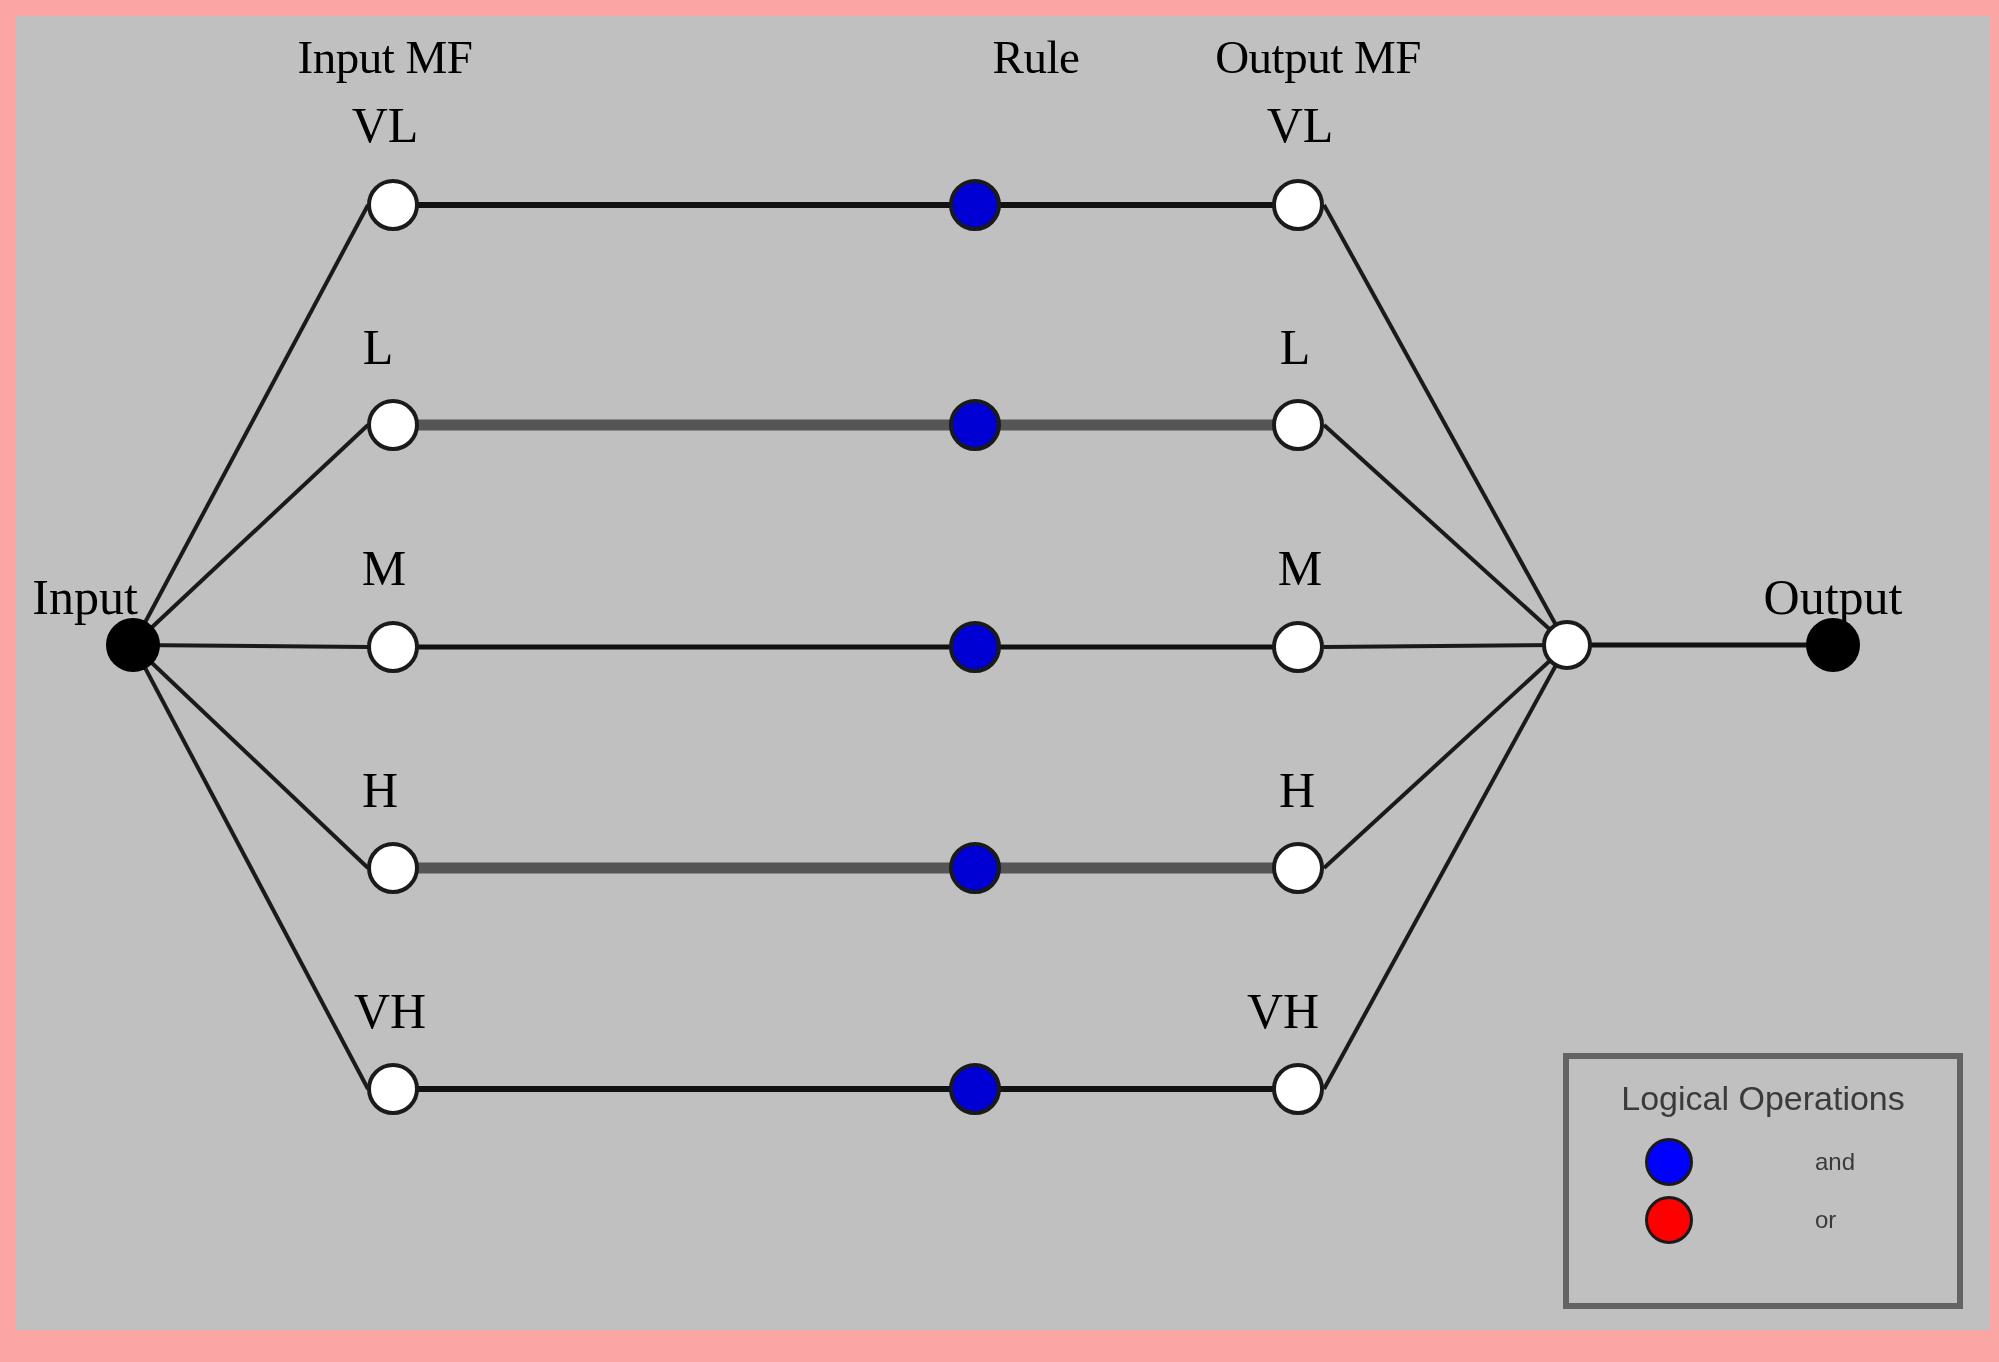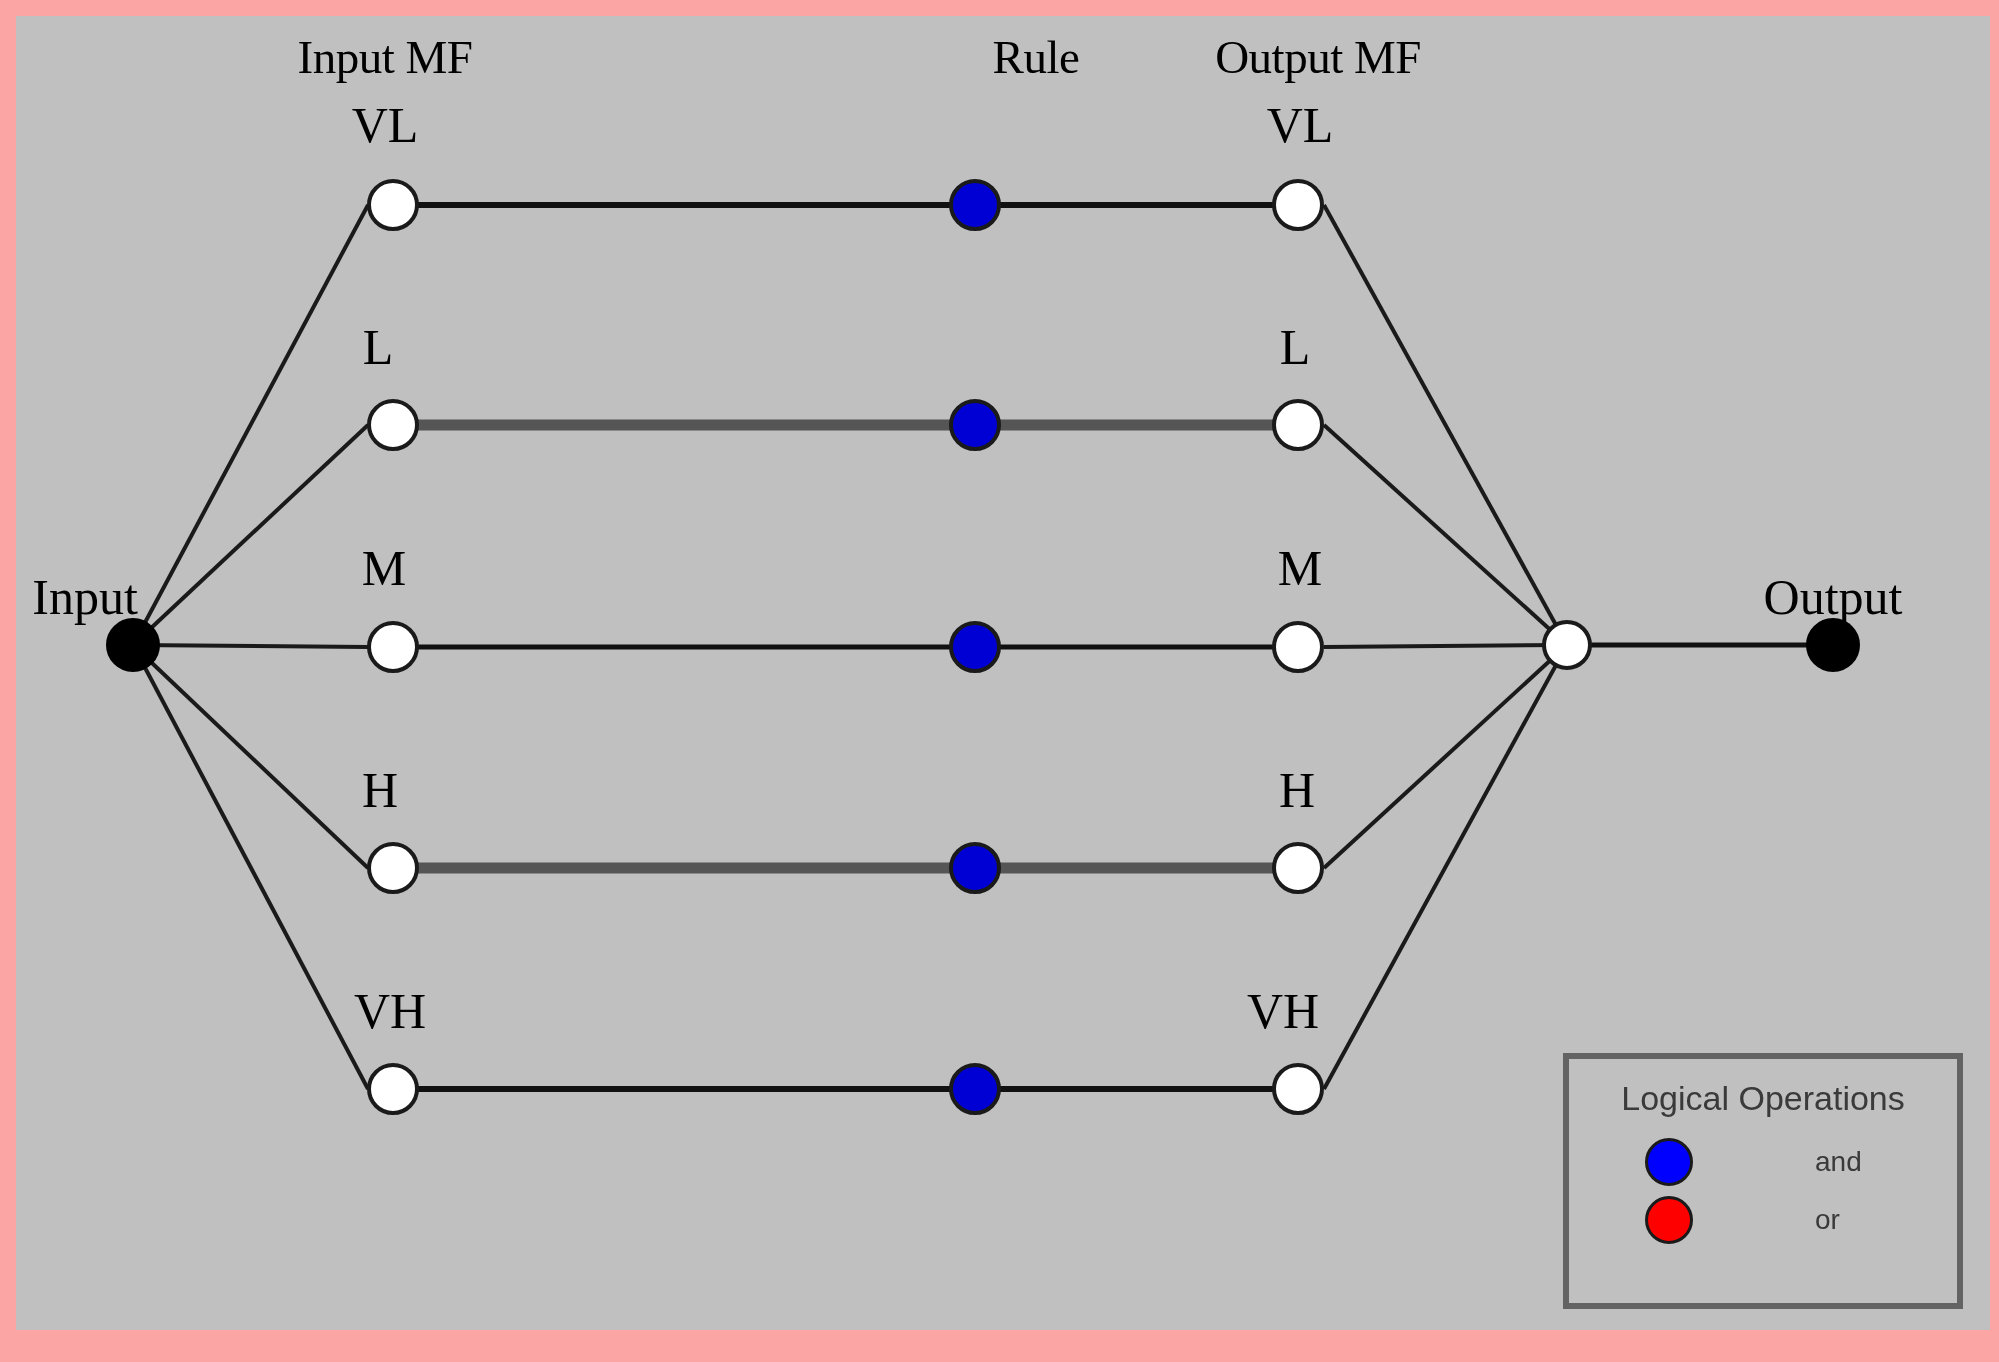--- a/index.html
+++ b/index.html
@@ -119,21 +119,21 @@
     width: 100px;
     height: 8px;
     background: #00e000;
   }
   .legend-text {
     position: absolute;
     left: 246px;
     top: 50%;
     transform: translateY(-50%);
     font-family: "Liberation Sans", "DejaVu Sans", sans-serif;
-    font-size: 28px;
+    font-size: 24px;
     color: #3a3a3a;
     white-space: nowrap;
   }
 </style>
 </head>
 <body>
 
 <div id="stage">
 
   <div id="canvas"></div>

